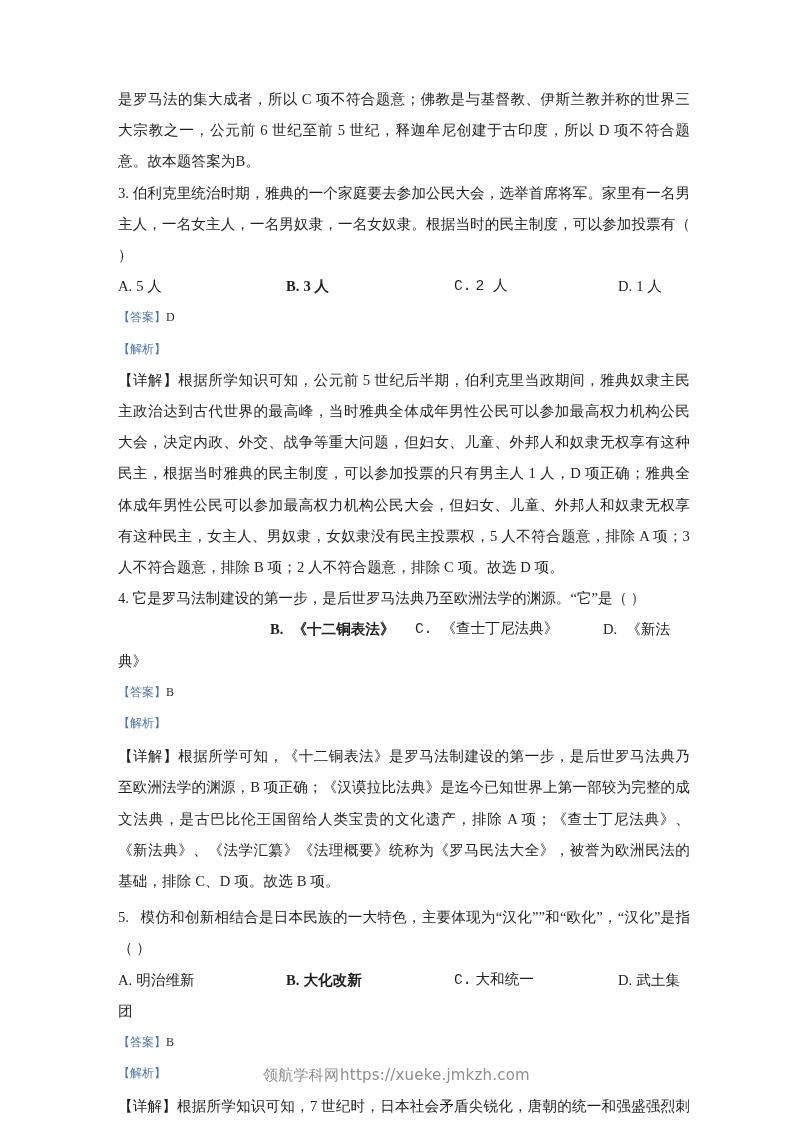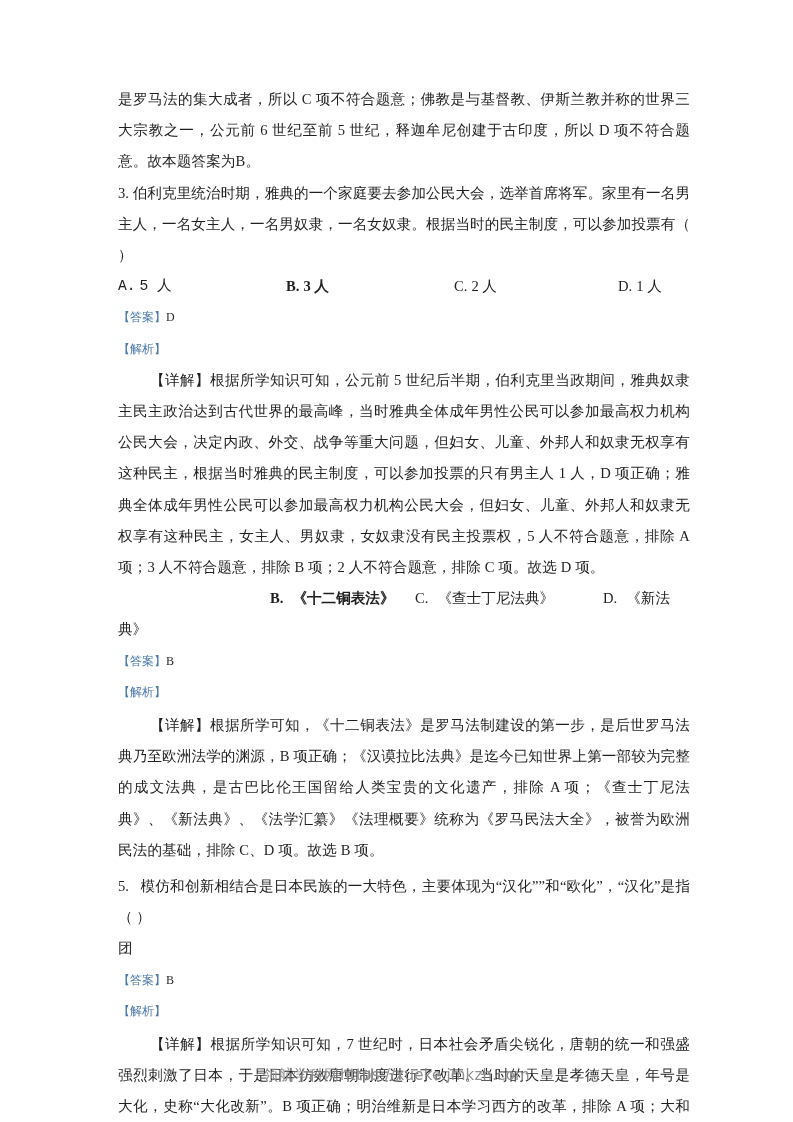--- a/index.html
+++ b/index.html
@@ -56,23 +56,23 @@
     height: 31.2px;
     font-size: 14.6px;
     line-height: 31.2px;
     color: #1f1f1f;
     white-space: nowrap;
   }
   .opts .opt {
     position: absolute;
     top: 0;
   }
-  .opt-a { left: 0px; font-family: Liberation Mono, monospace; }
+  .opt-a { left: 0px; }
   .opt-b { left: 168px; font-weight: bold; }
-  .opt-c { left: 336px; }
+  .opt-c { left: 336px; font-family: Liberation Mono, monospace; }
   .opt-d { left: 500px; }
   
   .opts.wide .opt-a { left: 0px; }
   .opts.wide .opt-b { left: 152px; }
   .opts.wide .opt-c { left: 297px; }
   .opts.wide .opt-d { left: 485px; }
   .opt-label {
     margin-right: 4px;
   }
   .opts.wide .opt-label {
@@ -89,21 +89,20 @@
     font-size: 12px;
     line-height: 31.2px;
     margin: 0;
     color: #4a77a8;
   }
   .tag .tag-val {
     color: #2a2a2a;
   }
   .detail-head {
     font-weight: normal;
-    margin-left: 32px;
   }
   .spacer-sm { height: 5px; }
   .spacer-xs { height: 2px; }
   
   .footer {
     position: absolute;
     left: 0;
     top: 1066px;
     width: 793px;
     text-align: center;
@@ -129,35 +128,42 @@
         <span class="opt opt-b"><span class="opt-label">B.</span><span>3 人</span></span>
         <span class="opt opt-c"><span class="opt-label">C.</span><span>2 人</span></span>
         <span class="opt opt-d"><span class="opt-label">D.</span><span>1 人</span></span>
       </div>
       <p class="tag"><span>【答案】</span><span class="tag-val">D</span></p>
       <p class="tag">【解析】</p>
       <p class="para"><span class="detail-head">【详解】</span><span>根据所学知识可知，公元前 5 世纪后半期，伯利克里当政期间，雅典奴隶主民主政治达到古代世界的最高峰，当时雅典全体成年男性公民可以参加最高权力机构公民大会，决定内政、外交、战争等重大问题，但妇女、儿童、外邦人和奴隶无权享有这种民主，根据当时雅典的民主制度，可以参加投票的只有男主人 1 人，D 项正确；雅典全体成年男性公民可以参加最高权力机构公民大会，但妇女、儿童、外邦人和奴隶无权享有这种民主，女主人、男奴隶，女奴隶没有民主投票权，5 人不符合题意，排除 A 项；3 人不符合题意，排除 B 项；2 人不符合题意，排除 C 项。故选 D 项。</span></p>
     </div>
 
     <div>
+      <p class="qline"><span>4.</span>&nbsp;<span>它是罗马法制建设的第一步，是后世罗马法典乃至欧洲法学的渊源。“它”是（    ）</span></p>
       <div class="opts wide">
         <span class="opt opt-b"><span class="opt-label">B.</span><span>《十二铜表法》</span></span>
         <span class="opt opt-c"><span class="opt-label">C.</span><span>《查士丁尼法典》</span></span>
         <span class="opt opt-d"><span class="opt-label">D.</span><span>《新法</span></span>
       </div>
       <p class="wrapline">典》</p>
       <p class="tag"><span>【答案】</span><span class="tag-val">B</span></p>
       <p class="tag">【解析】</p>
       <div class="spacer-xs"></div>
       <p class="para"><span class="detail-head">【详解】</span><span>根据所学可知，《十二铜表法》是罗马法制建设的第一步，是后世罗马法典乃至欧洲法学的渊源，B 项正确；《汉谟拉比法典》是迄今已知世界上第一部较为完整的成文法典，是古巴比伦王国留给人类宝贵的文化遗产，排除 A 项；《查士丁尼法典》、《新法典》、《法学汇纂》《法理概要》统称为《罗马民法大全》，被誉为欧洲民法的基础，排除 C、D 项。故选 B 项。</span></p>
     </div>
 
     <div>
       <div class="spacer-sm"></div>
       <p class="qline"><span>5.</span>&nbsp;&nbsp;&nbsp;<span>模仿和创新相结合是日本民族的一大特色，主要体现为“汉化””和“欧化”，“汉化”是指（    ）</span></p>
+      <div class="opts">
+        <span class="opt opt-a"><span class="opt-label">A.</span><span>明治维新</span></span>
+        <span class="opt opt-b"><span class="opt-label">B.</span><span>大化改新</span></span>
+        <span class="opt opt-c"><span class="opt-label">C.</span><span>大和统一</span></span>
+        <span class="opt opt-d"><span class="opt-label">D.</span><span>武土集</span></span>
+      </div>
       <p class="wrapline">团</p>
       <p class="tag"><span>【答案】</span><span class="tag-val">B</span></p>
       <p class="tag">【解析】</p>
       <div class="spacer-xs"></div>
       <p class="para"><span class="detail-head">【详解】</span><span>根据所学知识可知，7 世纪时，日本社会矛盾尖锐化，唐朝的统一和强盛强烈刺激了日本，于是日本仿效唐朝制度进行了改革。当时的天皇是孝德天皇，年号是大化，史称“大化改新”。B 项正确；明治维新是日本学习西方的改革，排除 A 项；大和统一不是模仿其他</span></p>
     </div>
 
   </div>
 
   <div class="footer">

